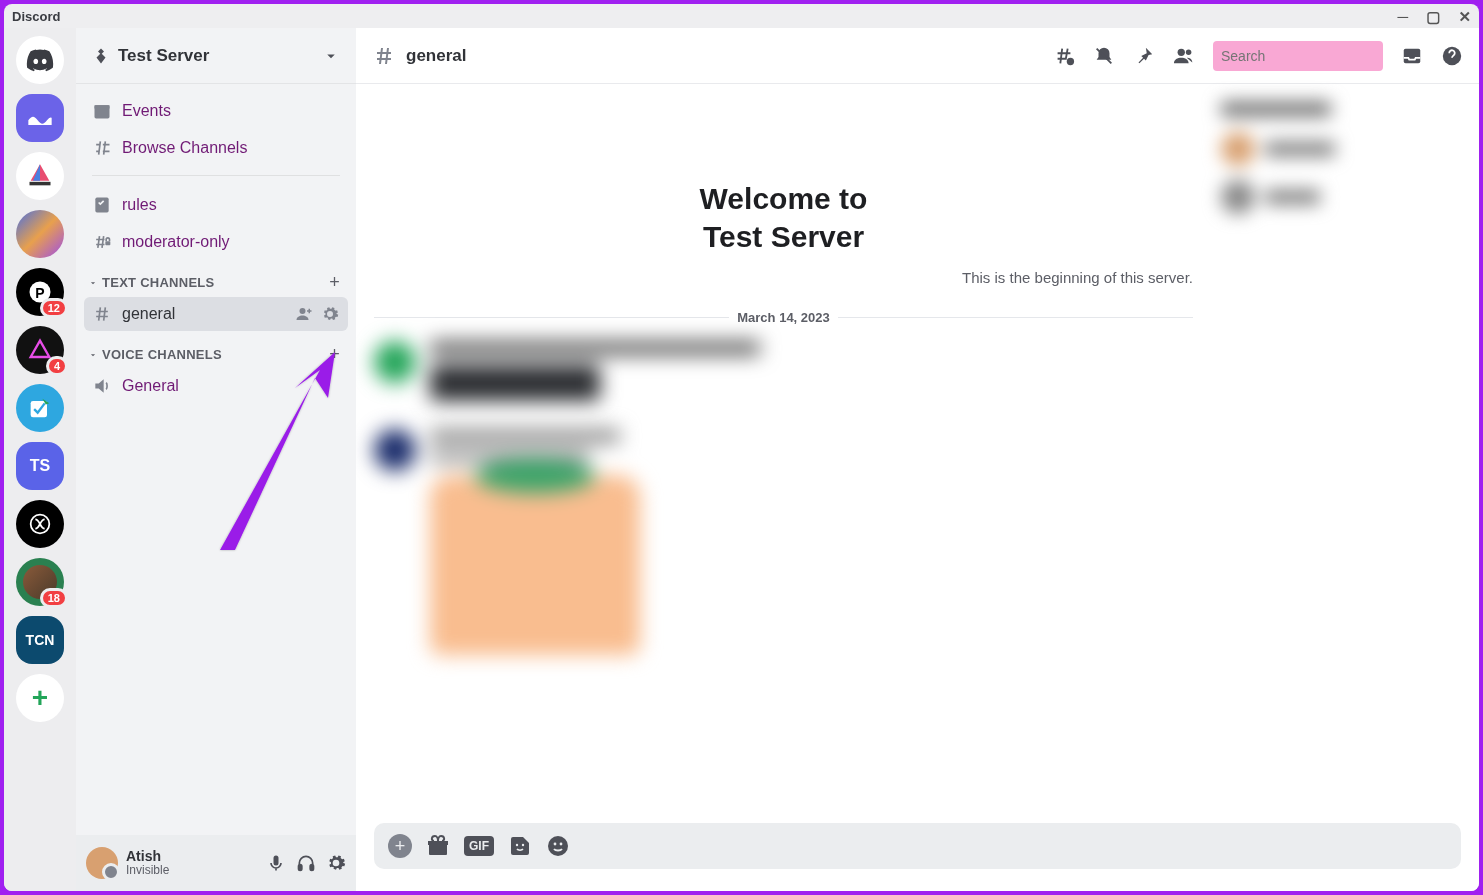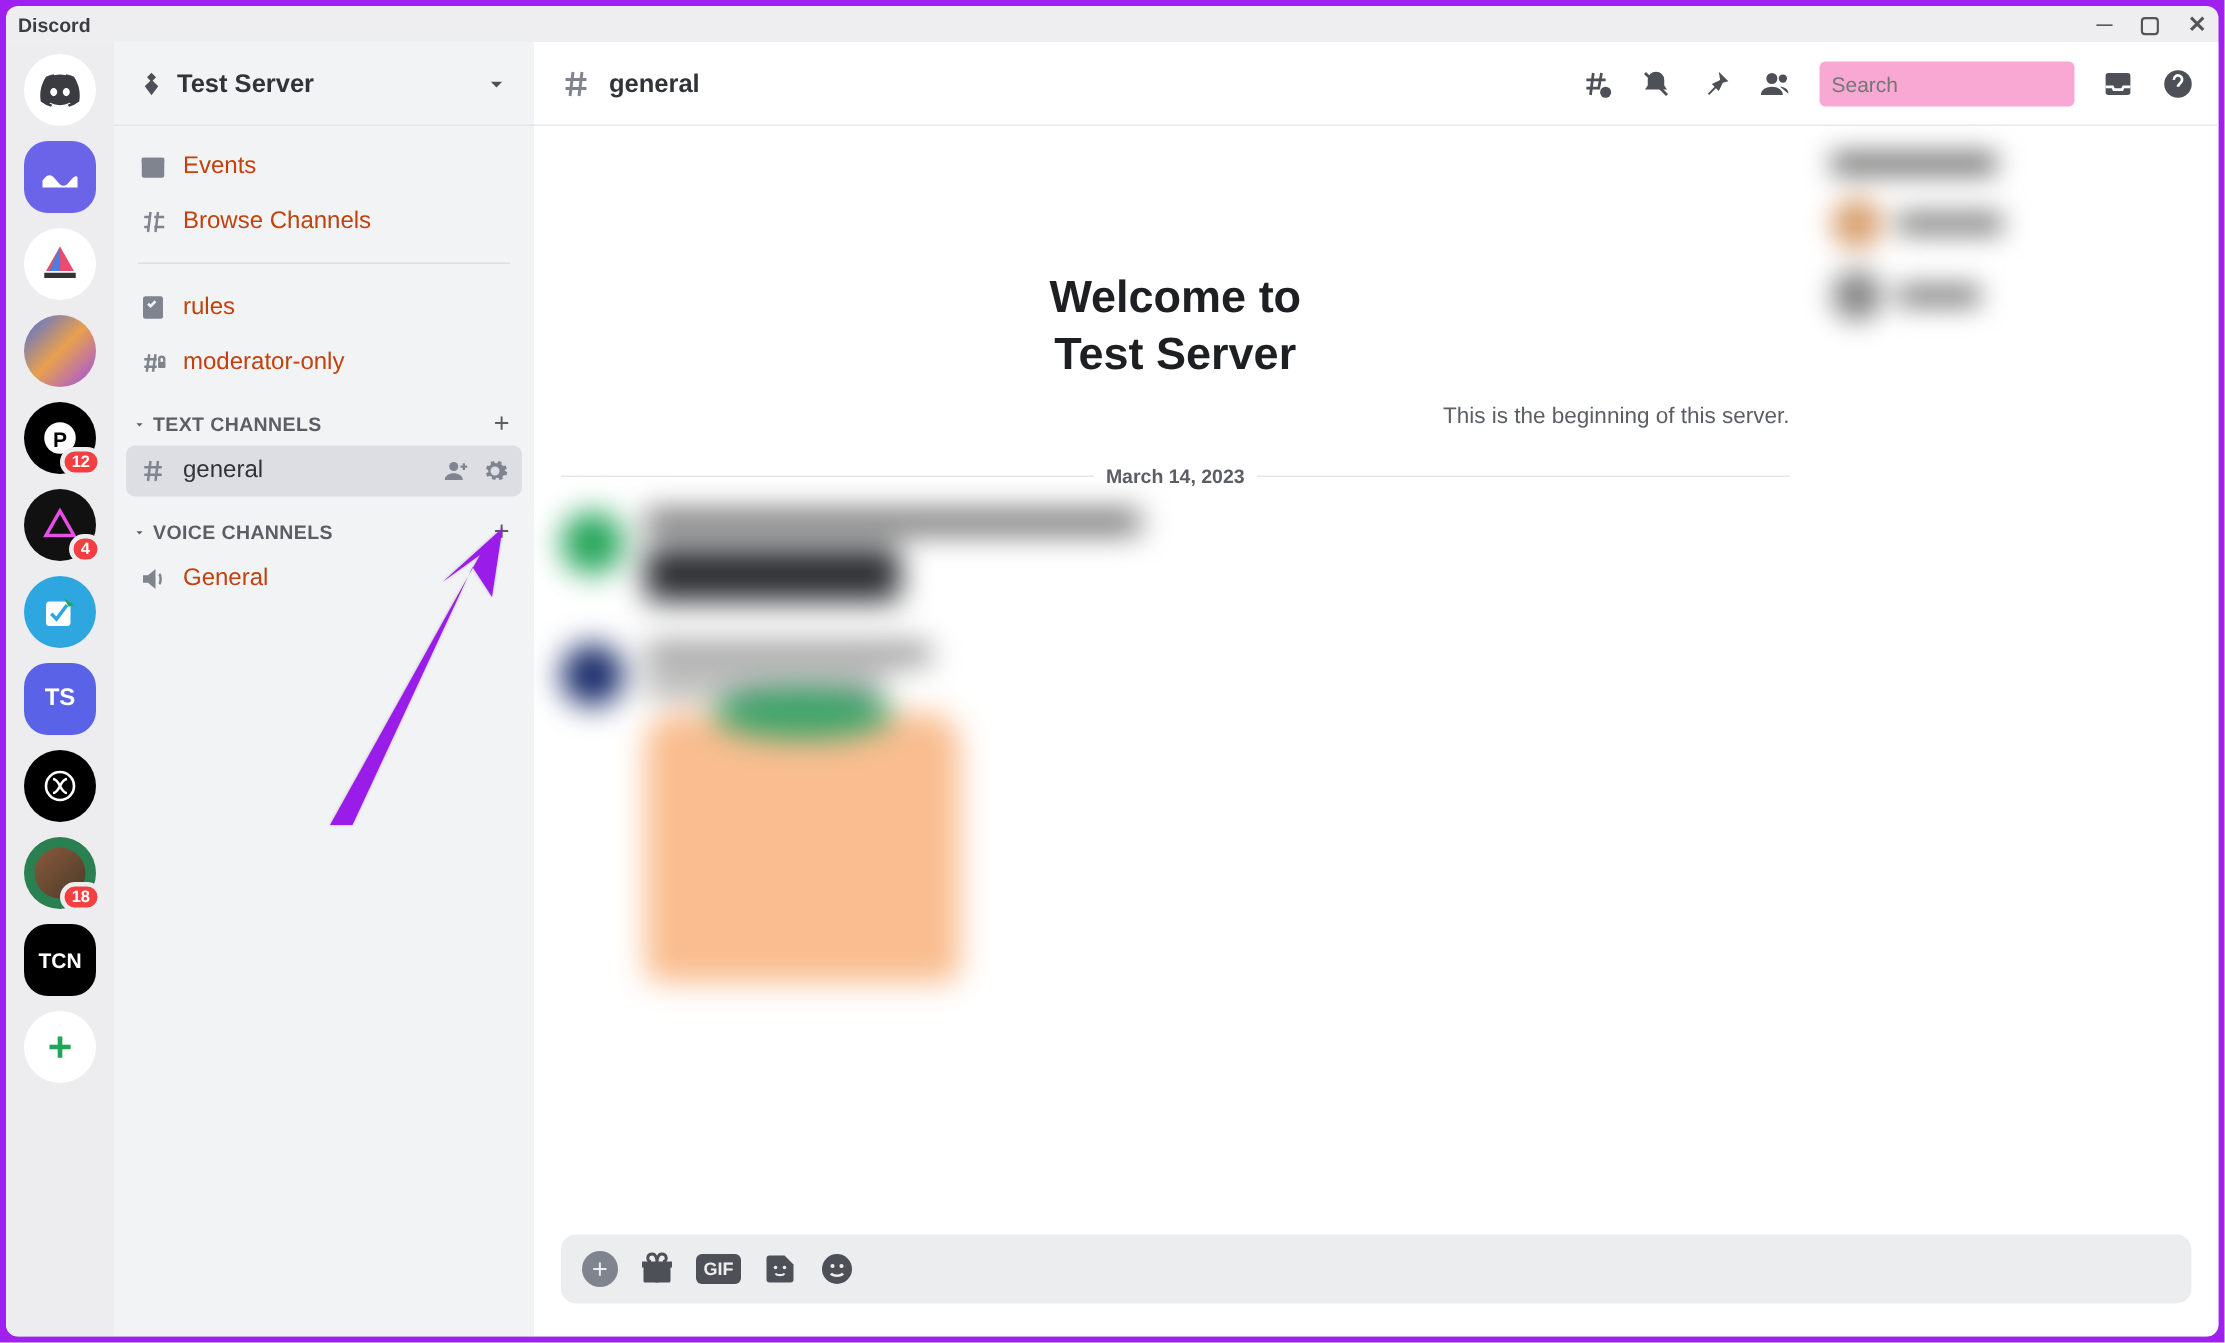--- a/index.html
+++ b/index.html
@@ -16,21 +16,21 @@
 .server-icon.rounded { border-radius: 16px; }
 .server-icon svg { width: 28px; height: 28px; }
 .badge { position: absolute; bottom: -2px; right: -4px; background: #f23f42; color: #fff; font-size: 11px; font-weight: 700; border-radius: 10px; padding: 1px 5px; border: 3px solid #ededef; line-height: 1.1; }
 .add-server { color: #23a559; font-size: 28px; }
 
 
 .channel-sidebar { width: 280px; background: #f2f3f5; display: flex; flex-direction: column; }
 .server-header { height: 56px; border-bottom: 1px solid rgba(0,0,0,0.06); display: flex; align-items: center; padding: 0 16px; cursor: pointer; font-weight: 700; font-size: 17px; color: #313338; gap: 8px; }
 .server-header .chev { margin-left: auto; }
 .channel-list { flex: 1; overflow-y: auto; padding: 10px 8px; }
-.channel-item { display: flex; align-items: center; gap: 10px; padding: 7px 8px; border-radius: 6px; color: #c2410c; font-size: 16px; cursor: pointer; margin-bottom: 3px; }
+.channel-item { display: flex; align-items: center; gap: 10px; padding: 7px 8px; border-radius: 6px; color: #701a75; font-size: 16px; cursor: pointer; margin-bottom: 3px; }
 .channel-divider { height: 1px; background: rgba(0,0,0,0.08); margin: 10px 8px 12px; }
 .channel-item svg, .channel-item .ico { width: 20px; height: 20px; flex: 0 0 20px; color: #80848e; }
 .channel-item.selected { background: #dcdee3; color: #313338; font-weight: 500; }
 .channel-actions { margin-left: auto; display: flex; gap: 6px; color: #4e5058; }
 .channel-actions svg { width: 18px; height: 18px; }
 .category-header { display: flex; align-items: center; gap: 4px; font-size: 13px; font-weight: 700; color: #5c5e66; padding: 10px 4px 4px; cursor: pointer; text-transform: uppercase; letter-spacing: 0.02em; }
 .category-header .plus { margin-left: auto; font-size: 18px; font-weight: 400; padding-right: 4px; }
 
 
 .user-panel { height: 56px; background: #ebedef; display: flex; align-items: center; padding: 0 10px; gap: 8px; }
@@ -149,21 +149,21 @@
       <div class="server-icon" style="background:#000">
         <svg viewBox="0 0 24 24">
             <circle cx="12" cy="12" r="8" fill="none" stroke="#fff" stroke-width="1.5"></circle>
             <path d="M8 8c4 0 4 8 8 8M16 8c-4 0-4 8-8 8" stroke="#fff" stroke-width="1.5" fill="none"></path>
           </svg>
       </div>
       <div class="server-icon" style="background:#2a8050">
         <div style="width:34px;height:34px;border-radius:50%;background:linear-gradient(135deg,#8a5a3a,#4a3a2a)"></div>
         <span class="badge">18</span>
       </div>
-      <div class="server-icon rounded" style="background:#000000;color:#fff;font-size:14px">TCN</div>
+      <div class="server-icon rounded" style="background:#0c4a6e;color:#fff;font-size:14px">TCN</div>
       <div class="server-icon add-server">+</div>
     </div>
 
     <div class="channel-sidebar">
       <div class="server-header">
         <svg width="18" height="18" viewBox="0 0 24 24" fill="#4e5058">
             <path d="M12 2l4 4-3 3 5 5-6 8-6-8 5-5-3-3z"></path>
           </svg>
         <span>Test Server</span>
         <svg class="chev" width="18" height="18" viewBox="0 0 24 24" fill="#4e5058">
@@ -244,20 +244,41 @@
         <svg class="arrow-annotation" width="160" height="220" viewBox="0 0 160 220">
           <defs>
               <filter id="sh">
                 <feDropShadow dx="0" dy="0" stdDeviation="1" flood-opacity="0.3"></feDropShadow>
               </filter>
             </defs>
           <path d="M 20 210 L 120 30 L 95 48 L 135 12 L 128 58 L 115 38 L 35 210 Z" fill="#9a1fe8" filter="url(#sh)"></path>
         </svg>
       </div>
 
+      <div class="user-panel">
+        <div class="user-avatar"></div>
+        <div class="user-info">
+          <span class="user-name">Atish</span>
+          <span class="user-status">Invisible</span>
+        </div>
+        <div class="user-controls">
+          <svg viewBox="0 0 24 24" fill="currentColor">
+              <rect x="9" y="3" width="6" height="12" rx="3"></rect>
+              <path d="M6 12a6 6 0 0012 0M12 18v3" stroke="currentColor" stroke-width="2" fill="none"></path>
+            </svg>
+          <svg viewBox="0 0 24 24" fill="none" stroke="currentColor" stroke-width="2">
+              <path d="M4 14v-2a8 8 0 0116 0v2"></path>
+              <rect x="3" y="14" width="4" height="7" rx="2" fill="currentColor"></rect>
+              <rect x="17" y="14" width="4" height="7" rx="2" fill="currentColor"></rect>
+            </svg>
+          <svg viewBox="0 0 24 24" fill="currentColor">
+              <path d="M12 8a4 4 0 100 8 4 4 0 000-8zm9 4l2 1-1 3-2-.5-1.5 1.5.5 2-3 1-1-2h-2l-1 2-3-1 .5-2L7 16.5 5 17l-1-3 2-1v-2l-2-1 1-3 2 .5L8.5 6 8 4l3-1 1 2h2l1-2 3 1-.5 2L19.5 7.5 21.5 7l1 3-2 1z"></path>
+            </svg>
+        </div>
+      </div>
     </div>
 
     <div class="chat-area">
       <div class="chat-header">
         <svg class="hash" width="24" height="24" viewBox="0 0 24 24" fill="none" stroke="currentColor" stroke-width="2">
             <path d="M5 9h14M5 15h14M10 4l-2 16M16 4l-2 16"></path>
           </svg>
         <span>general</span>
         <div class="header-tools">
           <svg viewBox="0 0 24 24" fill="currentColor">

